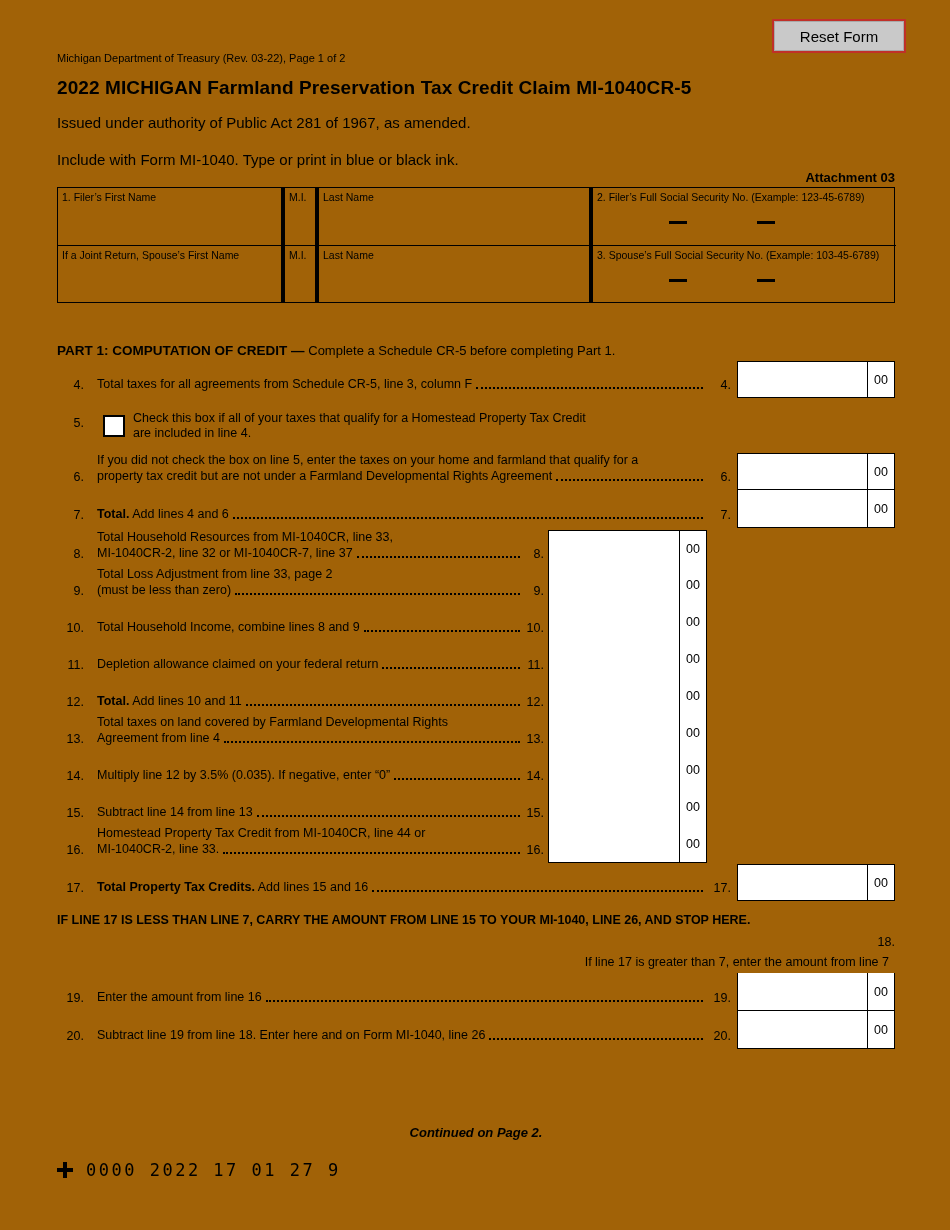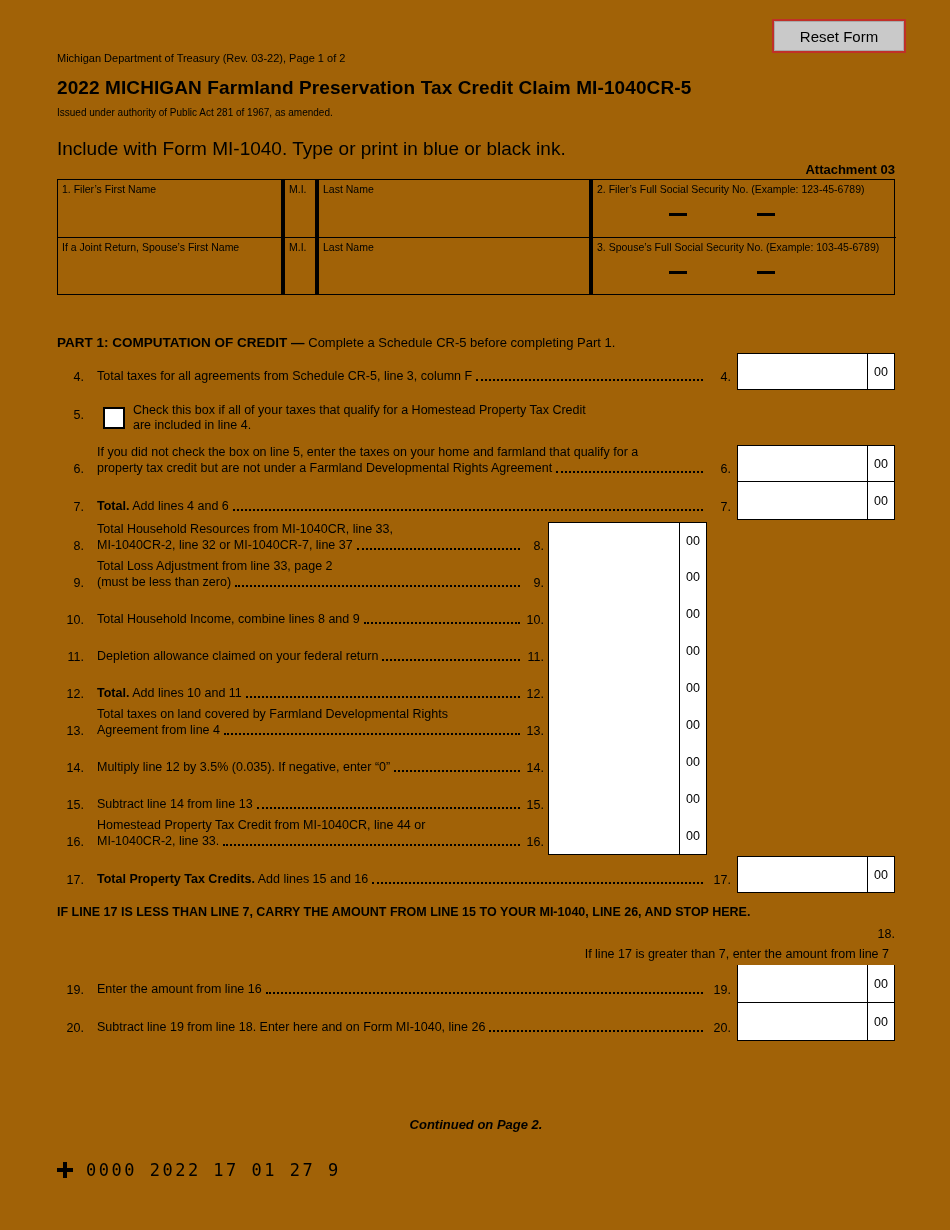--- a/index.html
+++ b/index.html
@@ -30,22 +30,22 @@
     box-shadow: inset 0 0 0 1px #a9a9a9;
     font-family: inherit;
     font-size: 15px;
     color: #000;
     cursor: pointer;
   }
 
   
   .agency { padding-top: 52px; font-size: 11px; }
   .title { margin-top: 13px; font-size: 19px; font-weight: bold; letter-spacing: 0.1px; white-space: nowrap; }
-  .authority { margin-top: 8px; font-size: 10px; }
-  .include { margin-top: 20px; font-size: 19px; }
+  .authority { margin-top: 15px; font-size: 15px; }
+  .include { margin-top: 20px; font-size: 15px; }
   .attachment { margin-top: 2px; font-size: 13px; font-weight: bold; text-align: right; }
 
   
   .nt {
     margin-top: 2px;
     display: grid;
     grid-template-columns: 223px 34px 274px 307px;
     grid-auto-rows: 57px;
     border: 1px solid #000;
     width: 838px;

